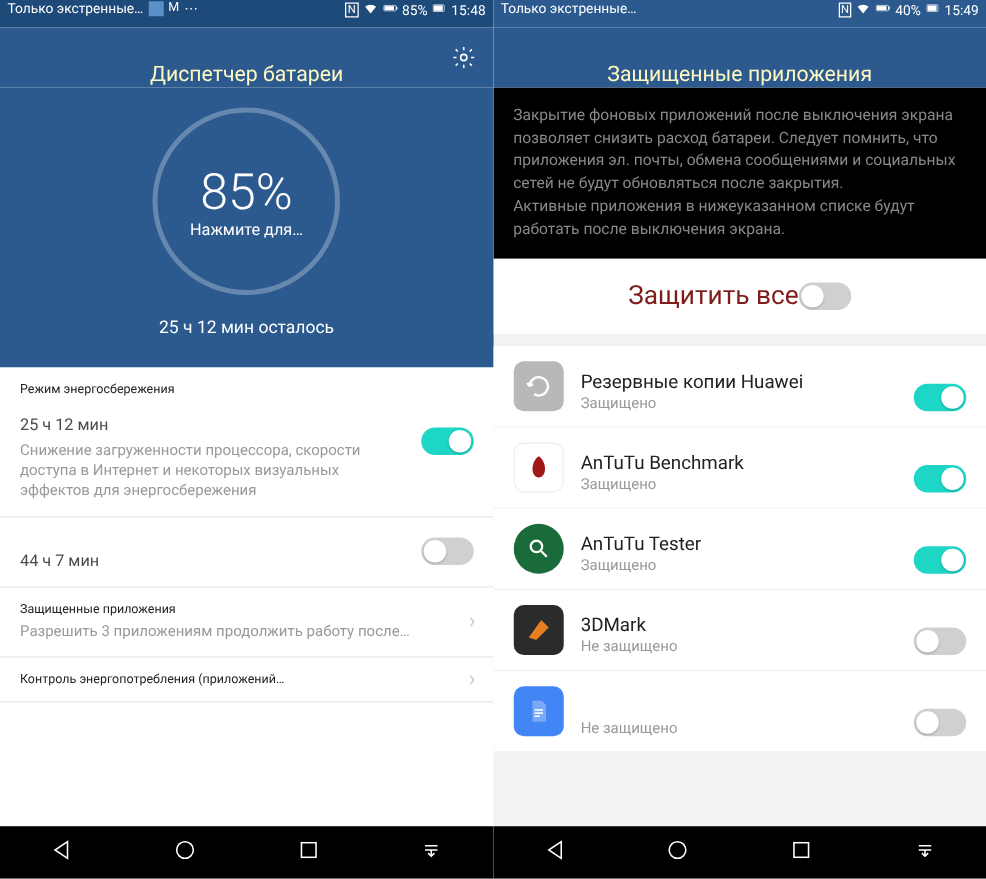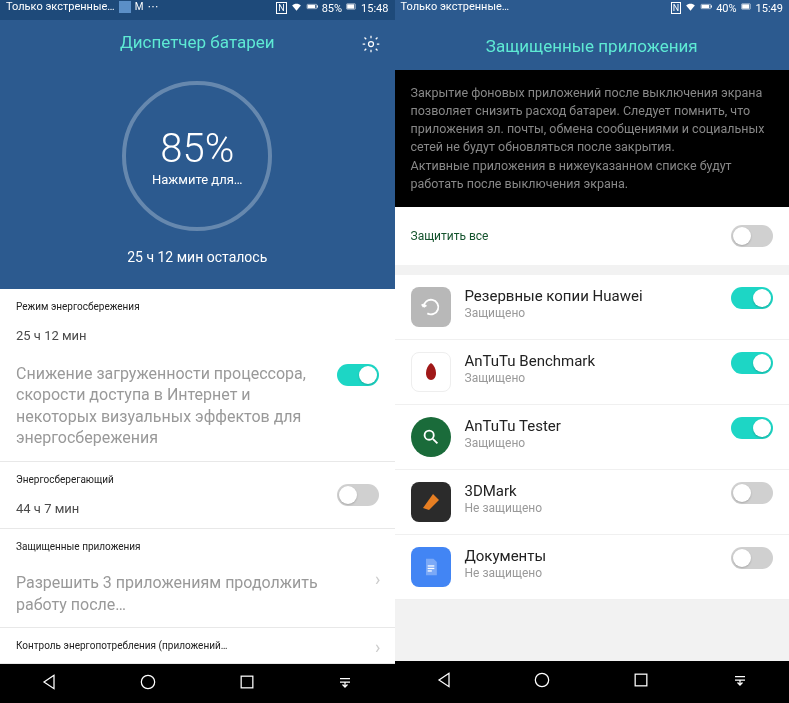--- a/index.html
+++ b/index.html
@@ -3,42 +3,42 @@
 <meta charset="utf-8">
 <style>
 *{margin:0;padding:0;box-sizing:border-box;font-family:-apple-system,Roboto,Arial,sans-serif}
 body{display:flex;width:789px;height:703px;overflow:hidden}
 .screen{width:394.5px;height:703px;display:flex;flex-direction:column;background:#f2f2f2;position:relative}
 .statusbar{height:22px;background:#1e4a7a;color:#fff;display:flex;align-items:flex-start;padding:0 6px;font-size:11px}
 .statusbar.light{background:#2c5a8f}
 .sb-left{flex:1;display:flex;align-items:center;gap:4px}
 .sb-right{display:flex;align-items:center;gap:3px}
 .sb-icon{width:13px;height:13px;fill:#fff;display:inline-block}
-.titlebar{height:48px;background:#2c5a8f;color:#5eead4;display:flex;align-items:center;justify-content:center;position:relative;font-size:17px}
+.titlebar{height:48px;background:#2c5a8f;color:#fef9c3;display:flex;align-items:flex-end;justify-content:center;position:relative;font-size:17px}
 .gear{position:absolute;right:14px;top:14px;width:20px;height:20px}
 .hero{background:#2c5a8f;display:flex;flex-direction:column;align-items:center;padding:16px 0 24px}
 .circle{width:150px;height:150px;border:4px solid rgba(255,255,255,.28);border-radius:50%;display:flex;flex-direction:column;align-items:center;justify-content:center;color:#fff}
 .pct{font-size:40px;font-weight:300}
 .tap{font-size:13px;margin-top:0}
 .remain{color:#fff;font-size:14px;margin-top:18px}
 .list{flex:1;background:#fff}
 .row{padding:12px 16px;border-bottom:1px solid #e8e8e8;position:relative}
 .row-title{font-size:10px;color:#222}
 .row-sub{font-size:13px;color:#4a4a4a;margin-top:16px}
-.row-desc{font-size:16px;color:#999;margin-top:20px;line-height:1.35;padding-right:60px}
+.row-desc{font-size:12px;color:#999;margin-top:4px;line-height:1.35;padding-right:60px}
 .toggle{position:absolute;right:16px;top:50%;transform:translateY(-50%);width:42px;height:22px;border-radius:11px;background:#d0d0d0}
 .toggle.on{background:#1dd6c5}
 .toggle::after{content:'';position:absolute;width:18px;height:18px;background:#fff;border-radius:50%;top:2px;left:2px;box-shadow:0 1px 2px rgba(0,0,0,.2)}
 .toggle.on::after{left:22px}
 .chev{position:absolute;right:14px;top:50%;transform:translateY(-50%);color:#ccc;font-size:18px}
 .navbar{height:42px;background:#000;display:flex;align-items:center;justify-content:space-around}
 .nav-ic{width:20px;height:20px;stroke:#fff;fill:none;stroke-width:1.5}
 .info{padding:14px 16px;font-size:12.5px;color:#888;line-height:1.45;background:#000000}
-.protect-all{background:#fff;padding:18px 16px;display:flex;align-items:center;justify-content:space-between;font-size:12px;color:#14532d;margin-bottom:10px}
-.app-row{background:#fff;padding:12px 16px;display:flex;align-items:flex-start;border-bottom:1px solid #f0f0f0}
+.protect-all{background:#fff;padding:18px 16px;display:flex;align-items:center;justify-content:center;font-size:21px;color:#7f1d1d;margin-bottom:10px}
+.app-row{background:#fff;padding:12px 16px;display:flex;align-items:flex-end;border-bottom:1px solid #f0f0f0}
 .app-icon{width:40px;height:40px;border-radius:8px;margin-right:14px;flex-shrink:0;display:flex;align-items:center;justify-content:center}
 .app-text{flex:1}
 .app-name{font-size:15px;color:#222}
 .app-status{font-size:12px;color:#999;margin-top:1px}
 .toggle-inline{width:42px;height:22px;border-radius:11px;background:#d0d0d0;position:relative;flex-shrink:0}
 .toggle-inline.on{background:#1dd6c5}
 .toggle-inline::after{content:'';position:absolute;width:18px;height:18px;background:#fff;border-radius:50%;top:2px;left:2px;box-shadow:0 1px 2px rgba(0,0,0,.2)}
 .toggle-inline.on::after{left:22px}
 </style>
 </head>
@@ -93,21 +93,20 @@
     <div class="remain">25 ч 12 мин осталось</div>
   </div>
   <div class="list">
     <div class="row">
       <div class="row-title">Режим энергосбережения</div>
       <div class="row-sub">25 ч 12 мин</div>
       <div class="row-desc">Снижение загруженности процессора, скорости доступа в Интернет и некоторых визуальных эффектов для энергосбережения</div>
       <div class="toggle on"></div>
     </div>
     <div class="row">
-      <div class="row-title">Энергосберегающий</div>
       <div class="row-sub">44 ч 7 мин</div>
       <div class="toggle"></div>
     </div>
     <div class="row">
       <div class="row-title">Защищенные приложения</div>
       <div class="row-desc" style="padding-right:20px">Разрешить 3 приложениям продолжить работу после…</div>
       <span class="chev">›</span>
     </div>
     <div class="row">
       <div class="row-title">Контроль энергопотребления (приложений…</div>
@@ -215,21 +214,20 @@
     <div class="app-row">
       <div class="app-icon" style="background:#4285f4">
           <svg width="20" height="24" viewBox="0 0 24 24">
             <path fill="#fff" d="M6 2h9l4 4v16H6z" opacity=".3"></path>
             <rect x="8" y="10" width="8" height="1.5" fill="#fff"></rect>
             <rect x="8" y="13" width="8" height="1.5" fill="#fff"></rect>
             <rect x="8" y="16" width="5" height="1.5" fill="#fff"></rect>
           </svg>
         </div>
       <div class="app-text">
-          <div class="app-name">Документы</div>
           <div class="app-status">Не защищено</div>
         </div>
       <div class="toggle-inline"></div>
     </div>
   </div>
   <div style="flex:1;background:#f2f2f2"></div>
   <div class="navbar">
     <span><svg class="nav-ic" viewBox="0 0 24 24">
           <path d="M18 4l-12 8 12 8z"></path>
         </svg></span>

